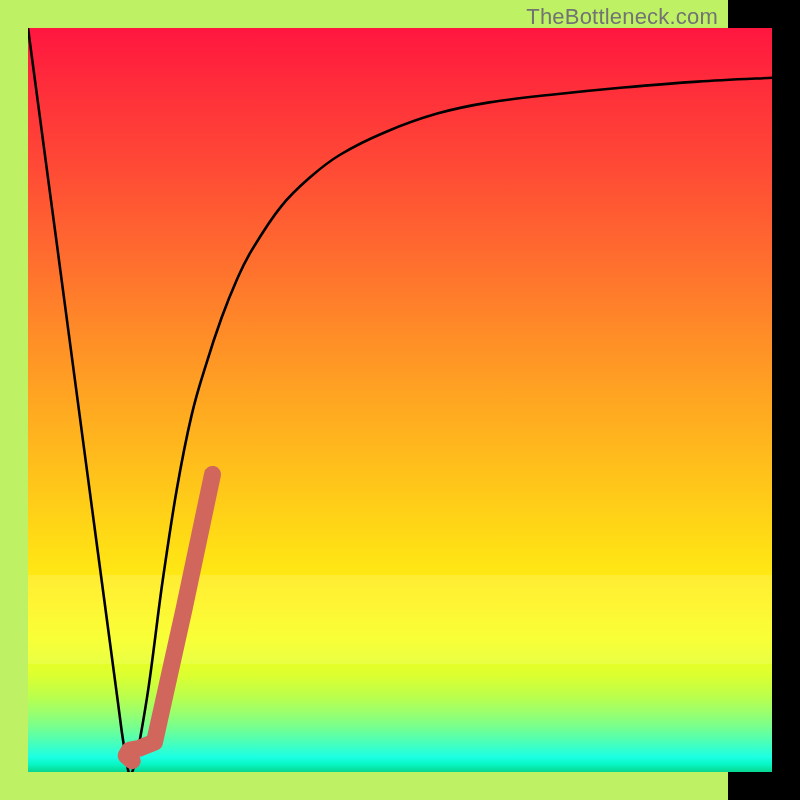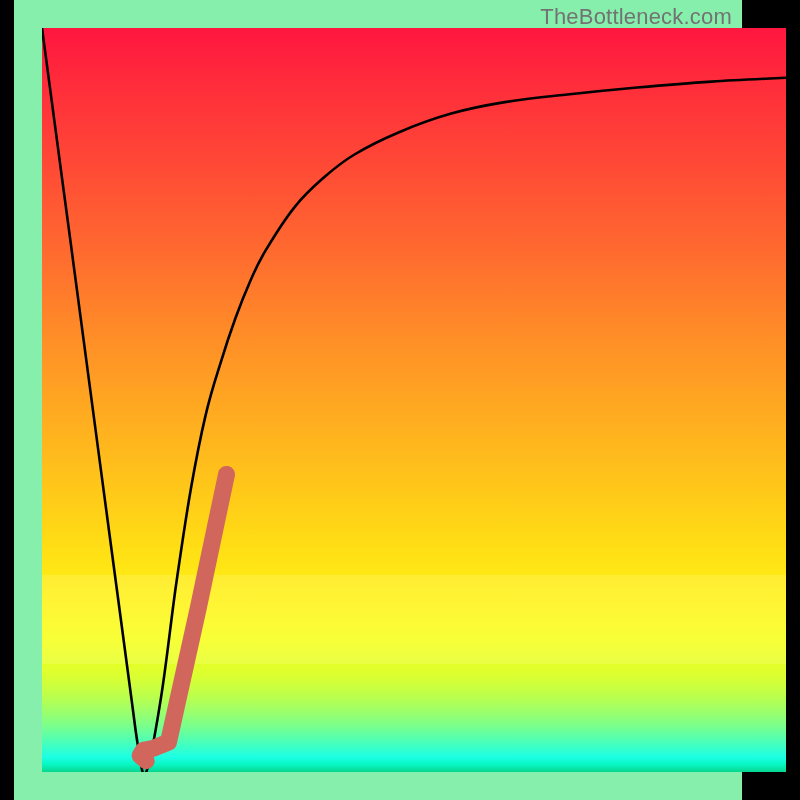--- a/index.html
+++ b/index.html
@@ -7,24 +7,24 @@
     padding: 0;
     width: 800px;
     height: 800px;
     overflow: hidden;
     background: #000;
     font-family: Arial, Helvetica, sans-serif;
   }
   .frame {
     position: absolute;
     top: 0;
-    left: 14px;
+    left: 0;
     width: 728px;
     height: 800px;
-    background: #86efac;
+    background: #bef264;
   }
   .plot-area {
     position: absolute;
     top: 28px;
     left: 28px;
     width: 744px;
     height: 744px;
     overflow: hidden;
   }
   .gradient {

